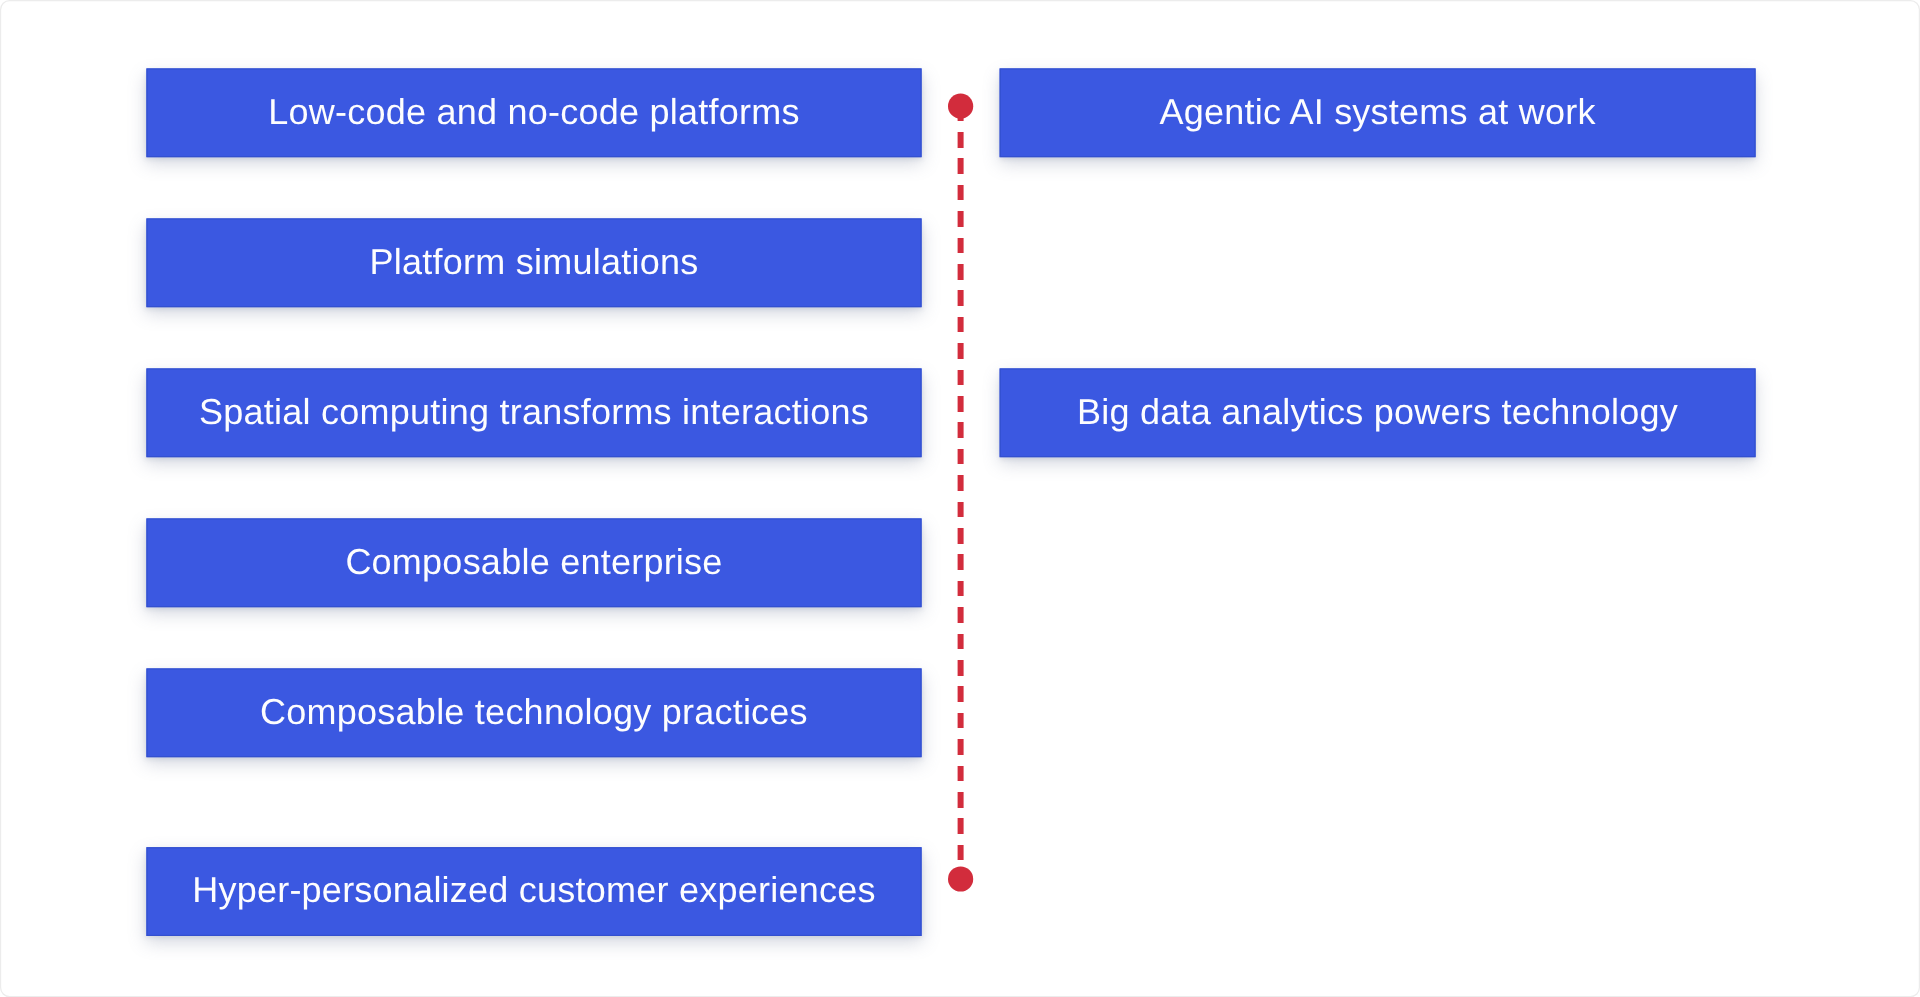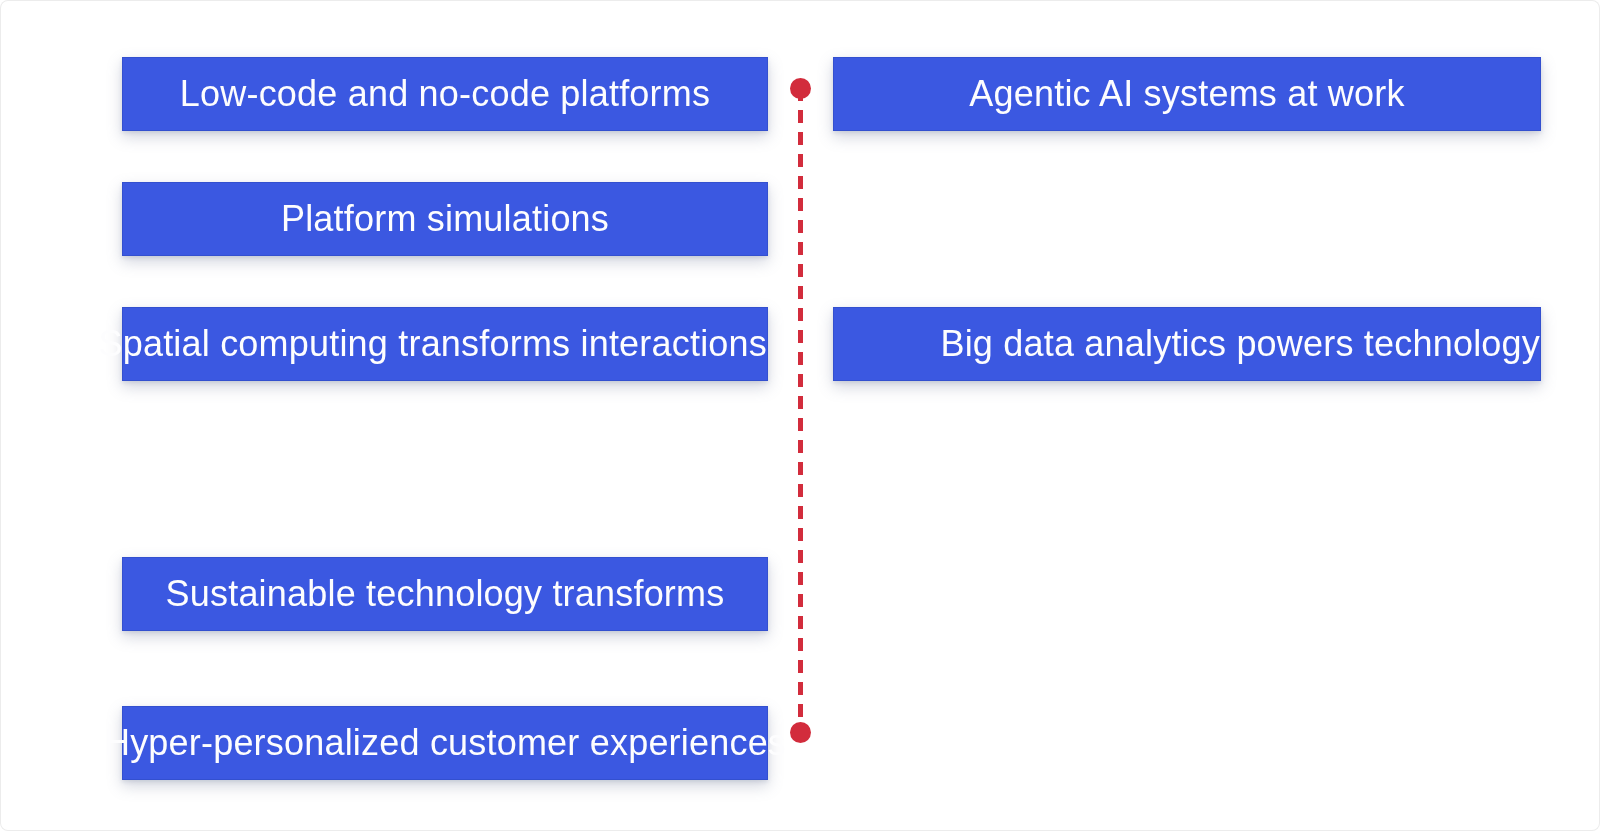--- a/index.html
+++ b/index.html
@@ -20,31 +20,31 @@
   .trend-box {
     position: absolute;
     height: 74px;
     background: #3B58E1;
     border: 1px solid #3350cf;
     box-sizing: border-box;
     display: flex;
     align-items: center;
     justify-content: center;
     color: #fdfdfe;
-    font-size: 36px;
+    font-size: 30px;
     letter-spacing: 0.2px;
     box-shadow: 0 6px 14px rgba(96, 106, 140, 0.28), 0 2px 4px rgba(96,106,140,0.16);
     text-align: center;
     white-space: nowrap;
   }
   .col-left  { left: 122px; width: 646px; }
-  .col-right { left: 833px; width: 708px; }
+  .col-right { left: 833px; width: 630px; }
   .row-0 { top: 57px; }
   .row-1 { top: 182px; }
-  .row-2 { top: 307px; justify-content: flex-end; }
+  .row-2 { top: 307px; }
   .row-3 { top: 432px; }
   .row-4 { top: 557px; }
   .row-5 { top: 706px; }
 
   .divider-line {
     position: absolute;
     left: 798px;
     top: 88px;
     width: 5px;
     height: 644px;
@@ -73,22 +73,25 @@
 
   <div class="trend-box col-left row-0">
     <span>Low-code and no-code platforms</span>
   </div>
   <div class="trend-box col-left row-1">
     <span>Platform simulations</span>
   </div>
   <div class="trend-box col-left row-2">
     <span>Spatial computing transforms interactions</span>
   </div>
+  <div class="trend-box col-left row-3">
+    <span>Composable enterprise</span>
+  </div>
   <div class="trend-box col-left row-4">
-    <span>Sustainable technology transforms</span>
+    <span>Composable technology practices</span>
   </div>
   <div class="trend-box col-left row-5">
     <span>Hyper-personalized customer experiences</span>
   </div>
 
   <div class="trend-box col-right row-0">
     <span>Agentic AI systems at work</span>
   </div>
   <div class="trend-box col-right row-2">
     <span>Big data analytics powers technology</span>

